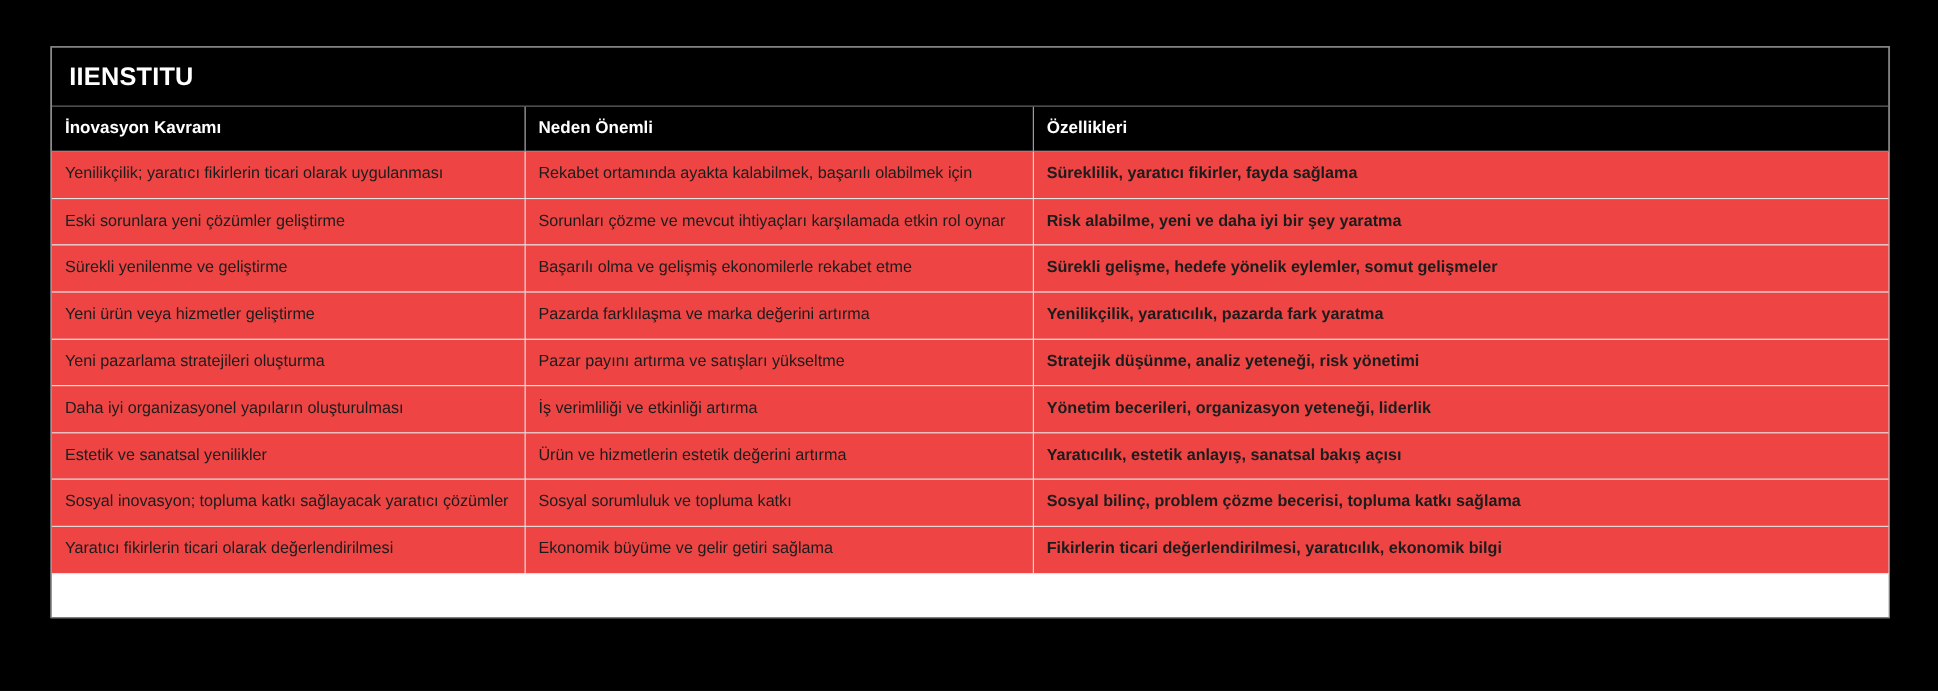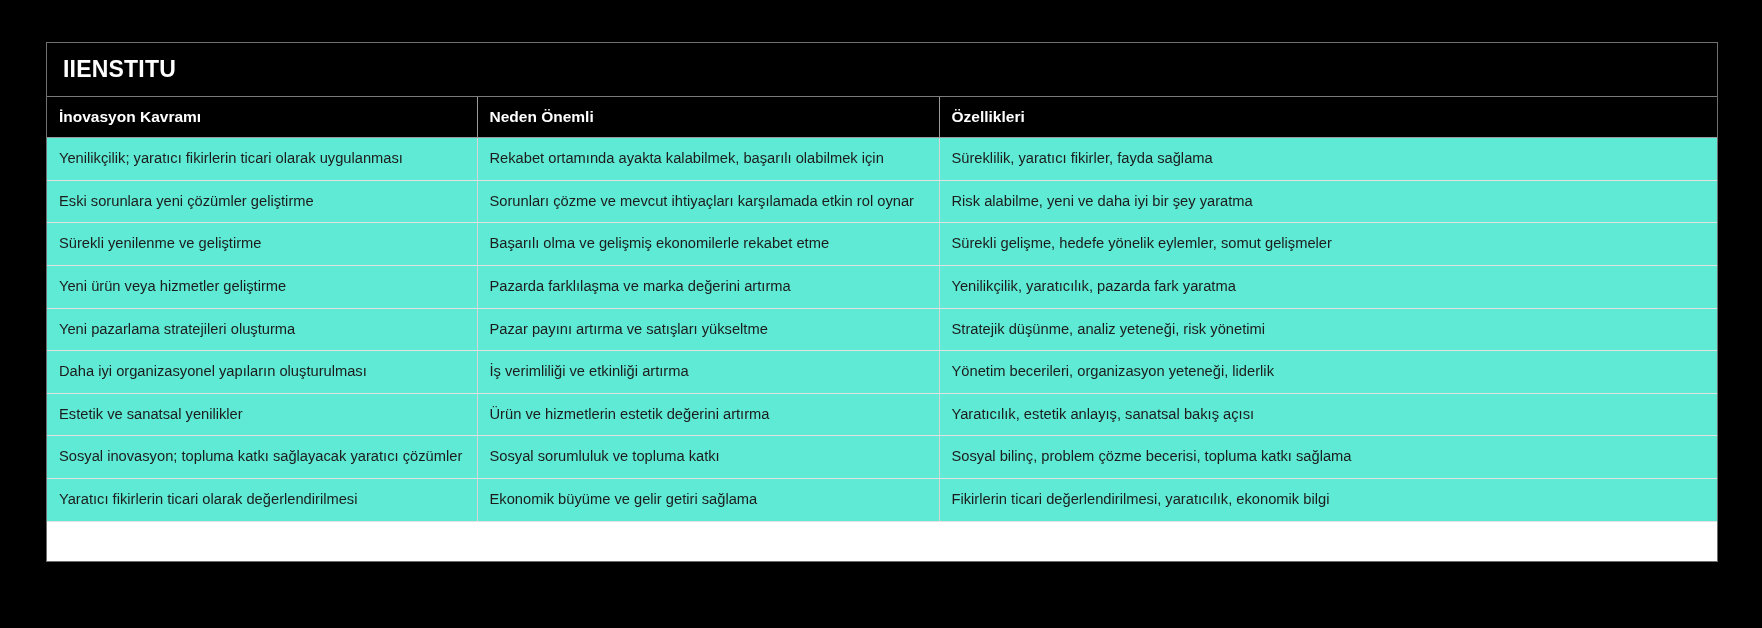--- a/index.html
+++ b/index.html
@@ -74,36 +74,36 @@
     text-align: left;
     padding: 11px 0 11px 12px;
     border-right: 1px solid #9a9a9a;
     border-bottom: 1px solid #9a9a9a;
     white-space: nowrap;
     box-sizing: border-box;
   }
   thead th:last-child { border-right: none; }
 
   tbody td {
-    background: #5eead4;
+    background: #ef4444;
     color: #1c1c1c;
     font-size: 14.7px;
     font-weight: normal;
     text-align: left;
     padding: 12px 6px 12px 12px;
     border-right: 1px solid #d6d6d6;
     border-bottom: 1px solid #e2e2e2;
     white-space: nowrap;
     overflow: visible;
     box-sizing: border-box;
     height: 38.4px;
     line-height: 1.2;
     margin-left: 36px;
   }
-  tbody td:last-child { border-right: none; }
+  tbody td:last-child { border-right: none; font-weight: bold; }
   tbody tr:last-child td { border-bottom: 1px solid #e2e2e2; }
 </style>
 </head>
 <body>
 
 <div id="page">
 
   <div id="table-card">
 
     <div class="brand-band">

